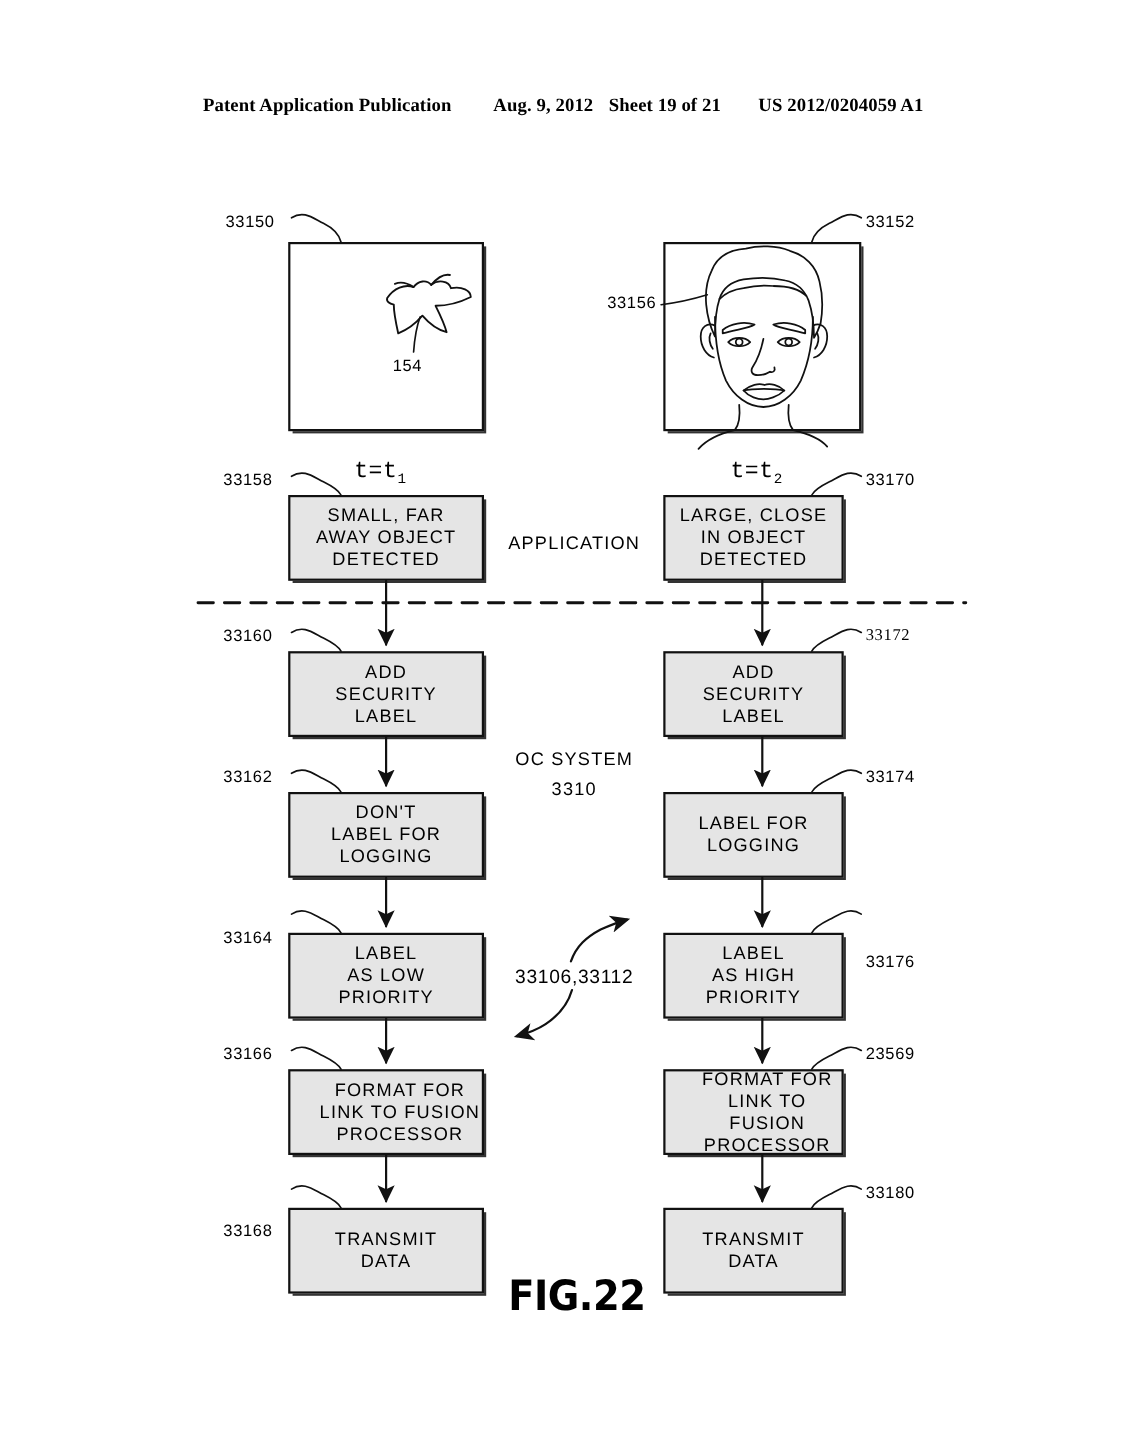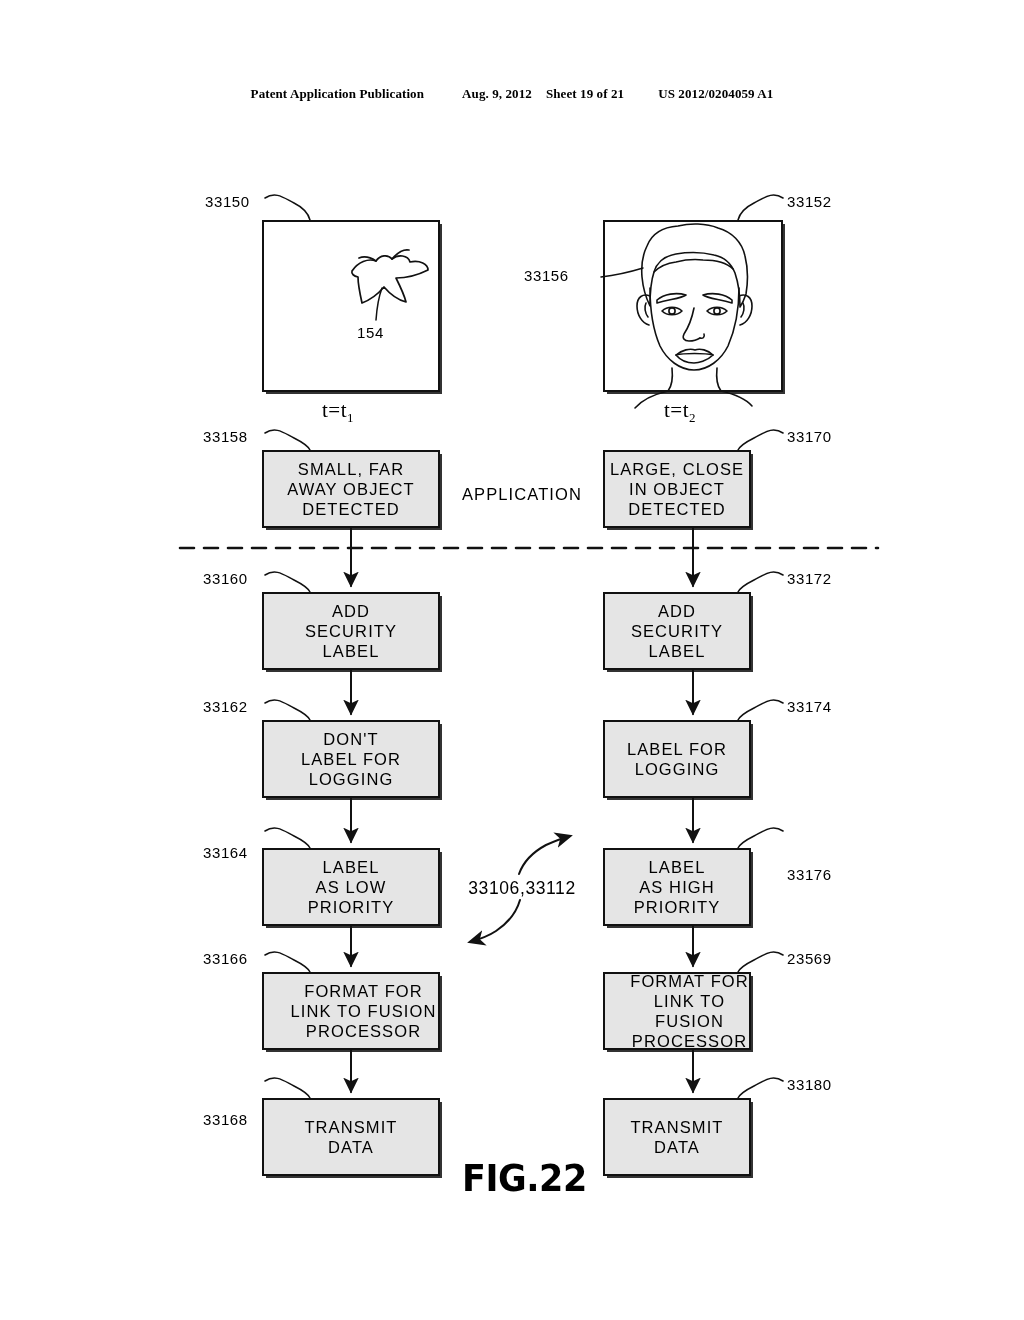--- a/index.html
+++ b/index.html
@@ -18,21 +18,21 @@
   }
 
   
   #patent-header {
     position: absolute;
     left: 0; top: 86px;
     width: 1024px;
     height: 26px;
     font-family: "Liberation Serif", serif;
     font-weight: bold;
-    font-size: 13px;
+    font-size: 17px;
     letter-spacing: 0.1px;
     white-space: nowrap;
     display: flex;
     justify-content: center;
     align-items: baseline;
   }
   #patent-header .h-seg { display: inline-block; }
   .hgap-a { width: 38px; display: inline-block; }
   .hgap-b { width: 14px; display: inline-block; }
   .hgap-c { width: 34px; display: inline-block; }
@@ -50,24 +50,25 @@
     border: 2px solid #111;
     box-sizing: border-box;
     background: #fff;
     box-shadow: 3px 3px 0 -1px #333;
   }
   #image-panel-left  { left: 262px; top: 220px; width: 178px; height: 172px; }
   #image-panel-right { left: 603px; top: 220px; width: 180px; height: 172px; }
 
   .panel-caption {
     position: absolute;
-    font-family: Liberation Serif, serif;
+    font-family: Liberation Mono, monospace;
     font-size: 21px;
     letter-spacing: 0.5px;
     white-space: nowrap;
+    margin-top: 20px;
   }
   .panel-caption sub { font-size: 13px; }
   #caption-left  { left: 322px; top: 398px; }
   #caption-right { left: 664px; top: 398px; }
 
   
   .ref-num {
     position: absolute;
     font-family: "Liberation Sans", sans-serif;
     font-size: 15px;
@@ -86,21 +87,21 @@
     align-items: center;
     justify-content: center;
     text-align: center;
     font-family: "Liberation Sans", sans-serif;
     font-size: 16.5px;
     line-height: 20px;
     letter-spacing: 1.1px;
     white-space: pre-line;
   }
   .col-left  { left: 262px; width: 178px; }
-  .col-right { left: 603px; width: 148px; }
+  .col-right { left: 603px; width: 164px; }
 
   .row-1 { top: 450px; height: 78px; }
   .row-2 { top: 592px; height: 78px; }
   .row-3 { top: 720px; height: 78px; }
   .row-4 { top: 848px; height: 78px; }
   .row-5 { top: 972px; height: 78px; padding-left: 25px; }
   .row-6 { top: 1098px; height: 78px; }
 
   
   .center-label {
@@ -155,32 +156,32 @@
 
   <div class="panel-caption" id="caption-left">
     <span>t=t</span><sub>1</sub>
   </div>
   <div class="panel-caption" id="caption-right">
     <span>t=t</span><sub>2</sub>
   </div>
 
   <div class="ref-num" style="left:205px;top:193px;">33150</div>
   <div class="ref-num" style="left:787px;top:193px;">33152</div>
-  <div class="ref-num" style="left:524px;top:267px;">33156</div>
+  <div class="ref-num" style="left:552px;top:267px;">33156</div>
   <div class="ref-num" style="left:357px;top:324px;">154</div>
 
   <div class="ref-num" style="left:203px;top:428px;">33158</div>
   <div class="ref-num" style="left:203px;top:570px;">33160</div>
   <div class="ref-num" style="left:203px;top:698px;">33162</div>
   <div class="ref-num" style="left:203px;top:844px;">33164</div>
   <div class="ref-num" style="left:203px;top:950px;">33166</div>
   <div class="ref-num" style="left:203px;top:1076px;margin-top:35px;">33168</div>
 
   <div class="ref-num" style="left:787px;top:428px;">33170</div>
-  <div class="ref-num" style="left:787px;top:570px;">33172</div>
+  <div class="ref-num" style="left:787px;top:570px;font-family:Liberation Serif, serif;">33172</div>
   <div class="ref-num" style="left:787px;top:698px;">33174</div>
   <div class="ref-num" style="left:787px;top:826px;margin-top:40px;">33176</div>
   <div class="ref-num" style="left:787px;top:950px;">23569</div>
   <div class="ref-num" style="left:787px;top:1076px;">33180</div>
 
   <div class="flow-box col-left row-1">SMALL, FAR
 AWAY OBJECT
 DETECTED</div>
   <div class="flow-box col-left row-2">ADD
 SECURITY
@@ -208,20 +209,22 @@
   <div class="flow-box col-right row-4">LABEL
 AS HIGH
 PRIORITY</div>
   <div class="flow-box col-right row-5">FORMAT FOR
 LINK TO FUSION
 PROCESSOR</div>
   <div class="flow-box col-right row-6">TRANSMIT
 DATA</div>
 
   <div class="center-label" id="label-application">APPLICATION</div>
+  <div class="center-label" id="label-ocsystem">OC SYSTEM
+3310</div>
   <div class="center-label" id="label-crossref">33106,33112</div>
 
   <div id="figure-title">FIG.22</div>
 
   <svg class="overlay" viewBox="0 0 1024 1320" xmlns="http://www.w3.org/2000/svg">
     <g fill="none" stroke="#111" stroke-width="1.6" stroke-linecap="round" stroke-linejoin="round">
 
       <g stroke-width="1.7">
         <path d="M352 271 C 358 262, 368 258, 376 261
                  C 380 255, 388 254, 392 259

